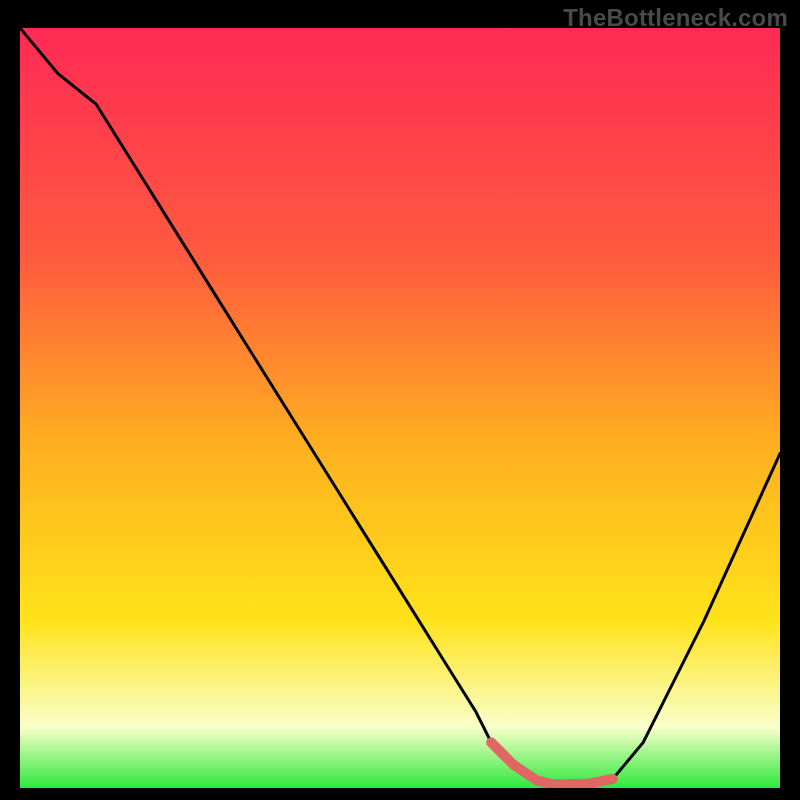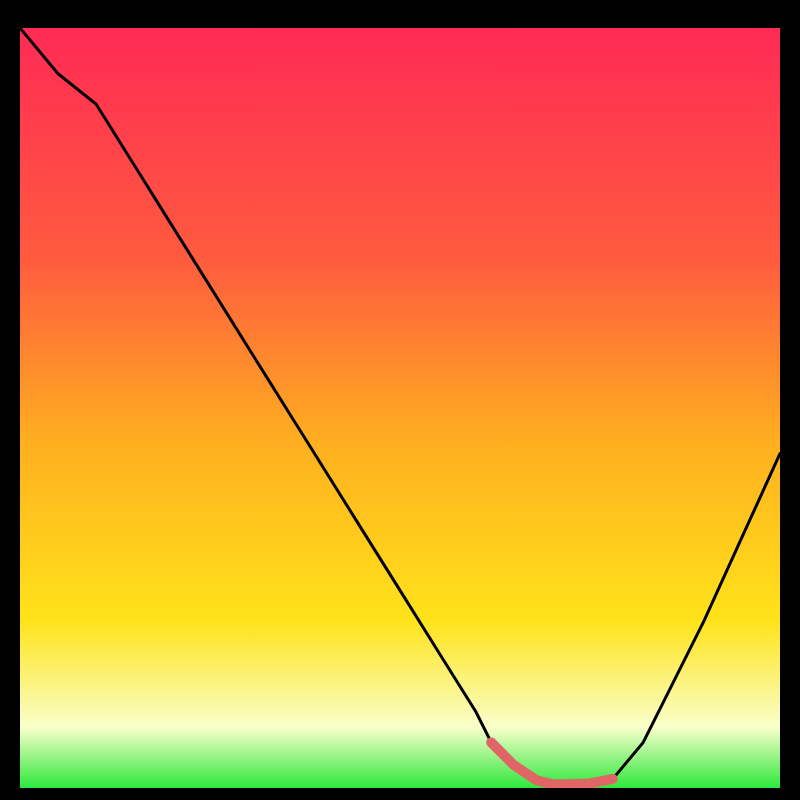--- a/index.html
+++ b/index.html
@@ -38,20 +38,21 @@
     width: 760px;
     height: 760px;
     display: block;
   }
 </style>
 </head>
 <body>
 
 <div class="frame">
 
+  <div class="watermark">TheBottleneck.com</div>
 
   <div class="plot-area">
     <svg class="plot-svg" viewBox="0 0 760 760">
       <defs>
         <linearGradient id="bg-grad" x1="0" y1="0" x2="0" y2="1">
           <stop id="g-stop-0" offset="0%" stop-color="#ff2a55"></stop>
           <stop id="g-stop-1" offset="30%" stop-color="#ff5a3f"></stop>
           <stop id="g-stop-2" offset="55%" stop-color="#ffb01f"></stop>
           <stop id="g-stop-3" offset="78%" stop-color="#ffe31a"></stop>
           <stop id="g-stop-4" offset="92%" stop-color="#f9ffca"></stop>

